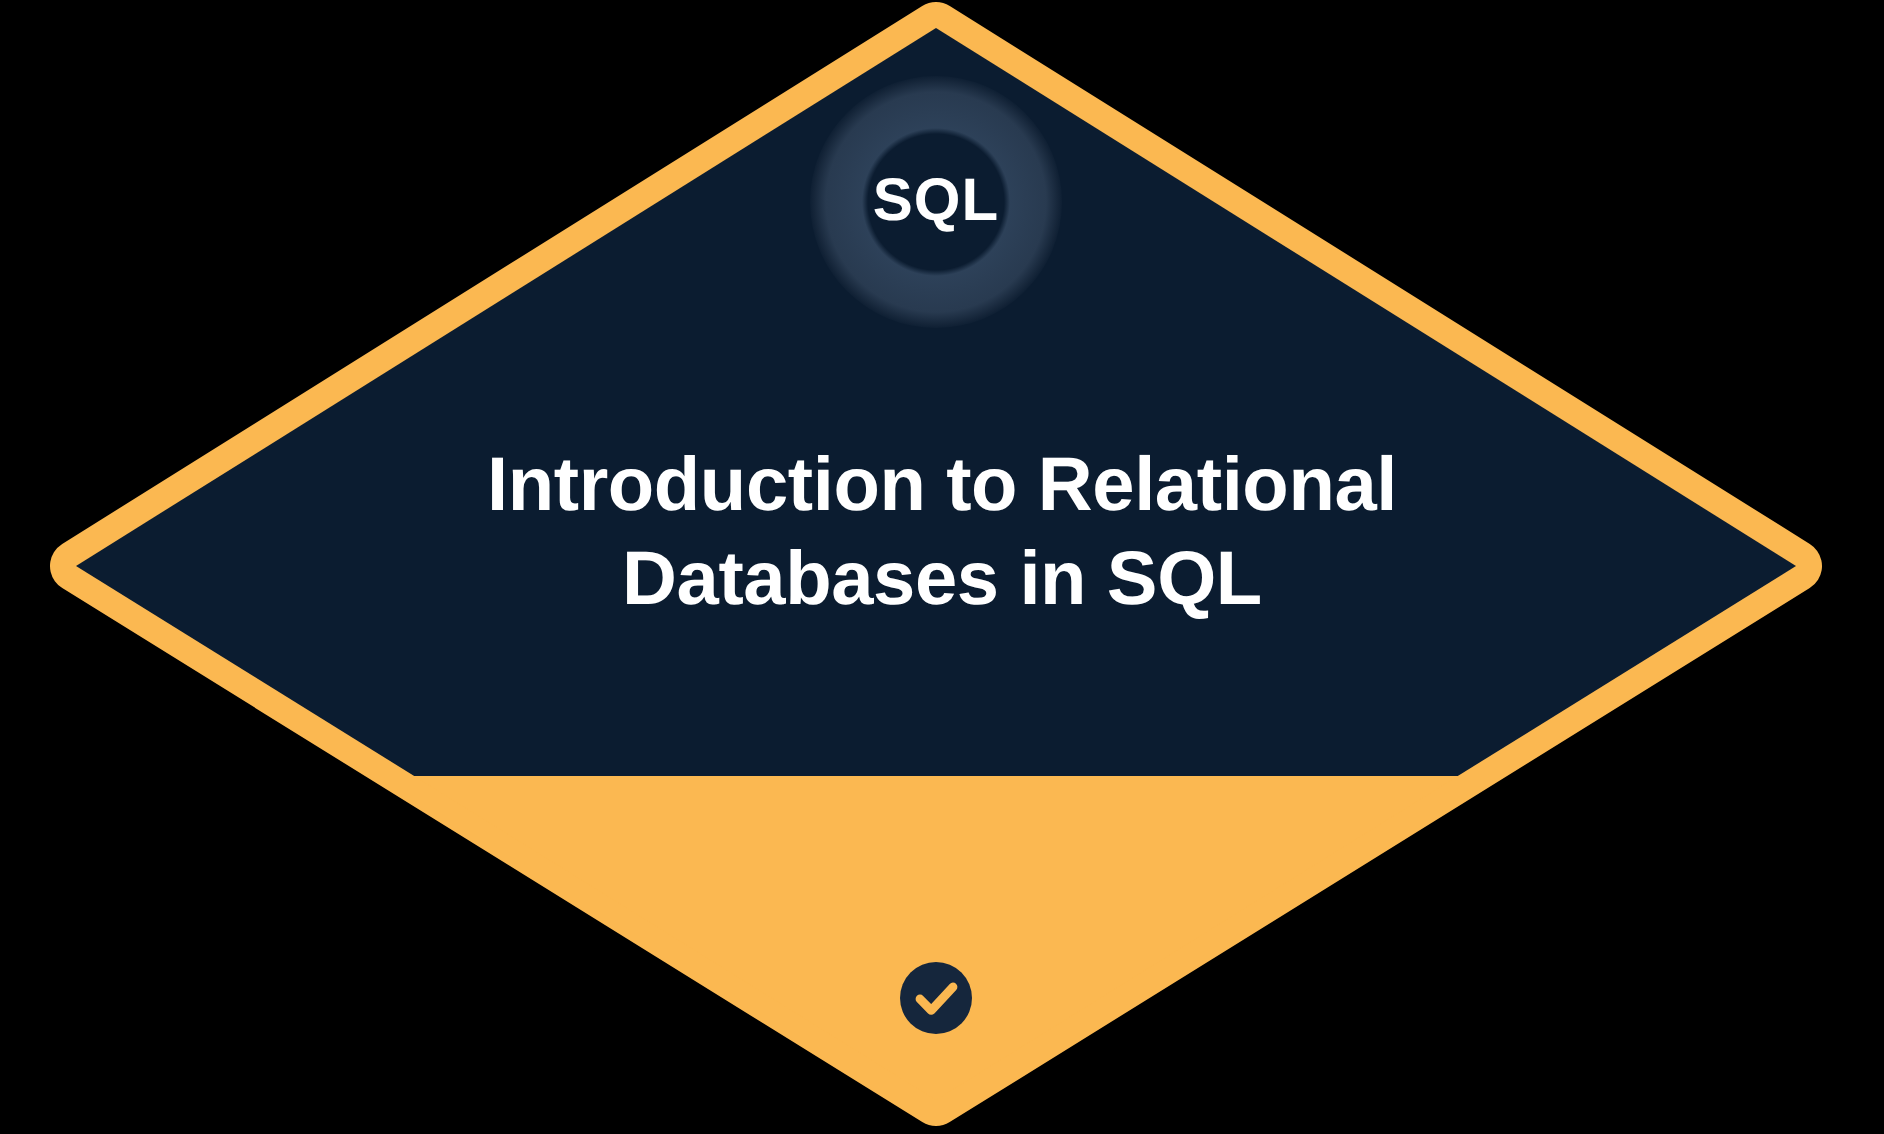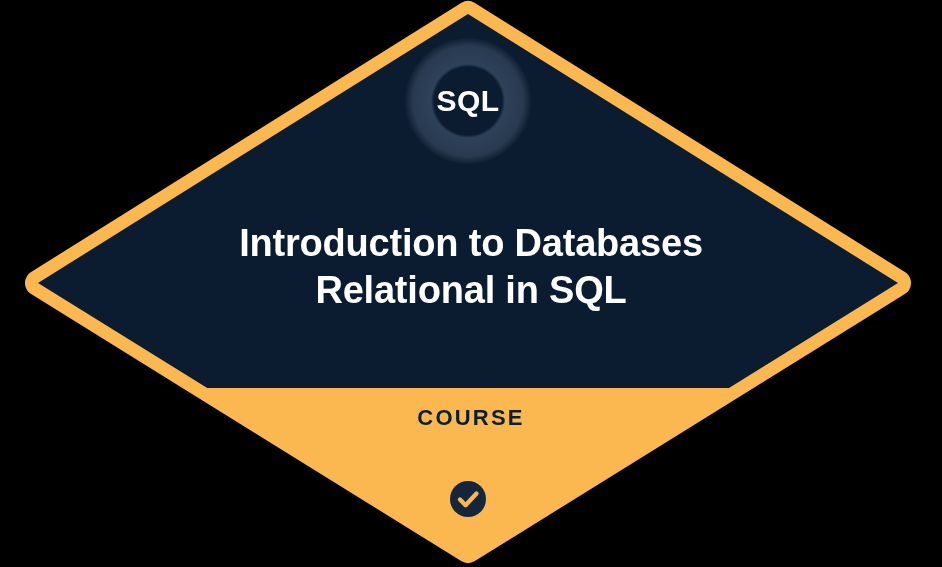--- a/index.html
+++ b/index.html
@@ -152,22 +152,21 @@
   </svg>
 
   <div id="badge-content">
 
     <div id="sql-emblem">
       <div id="sql-emblem-ring"></div>
       <div id="sql-emblem-label">SQL</div>
     </div>
 
     <div id="course-title">
-      <span class="title-line">Introduction to Databases</span>
-      <span class="title-line">Relational in SQL</span>
+      <span class="title-line">Introduction to Relational</span>
+      <span class="title-line">Databases in SQL</span>
     </div>
 
     <div id="status-block">
-      <span class="status-line">COURSE</span>
     </div>
 
   </div>
 </div>
 
 </body></html>

